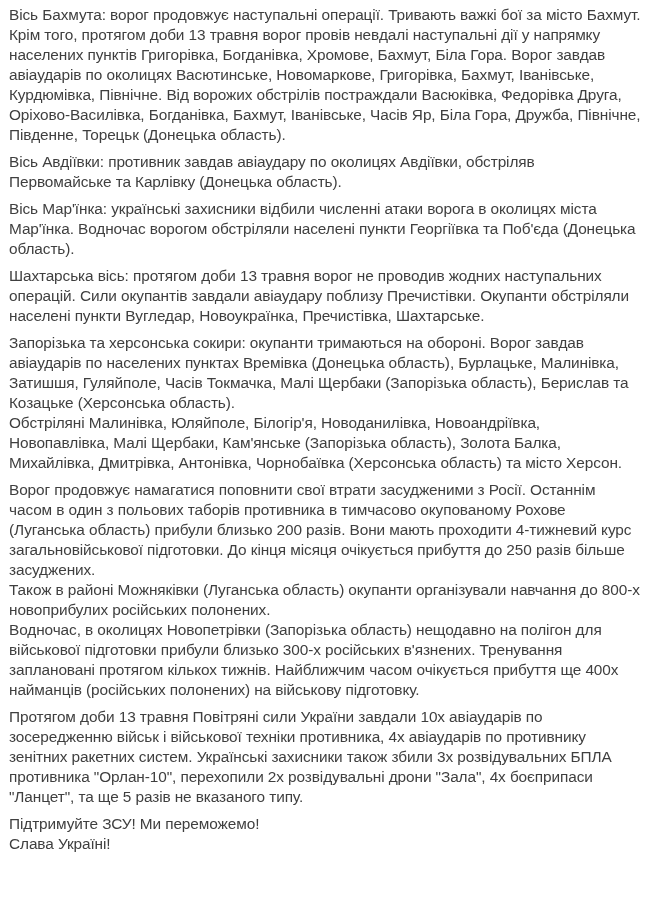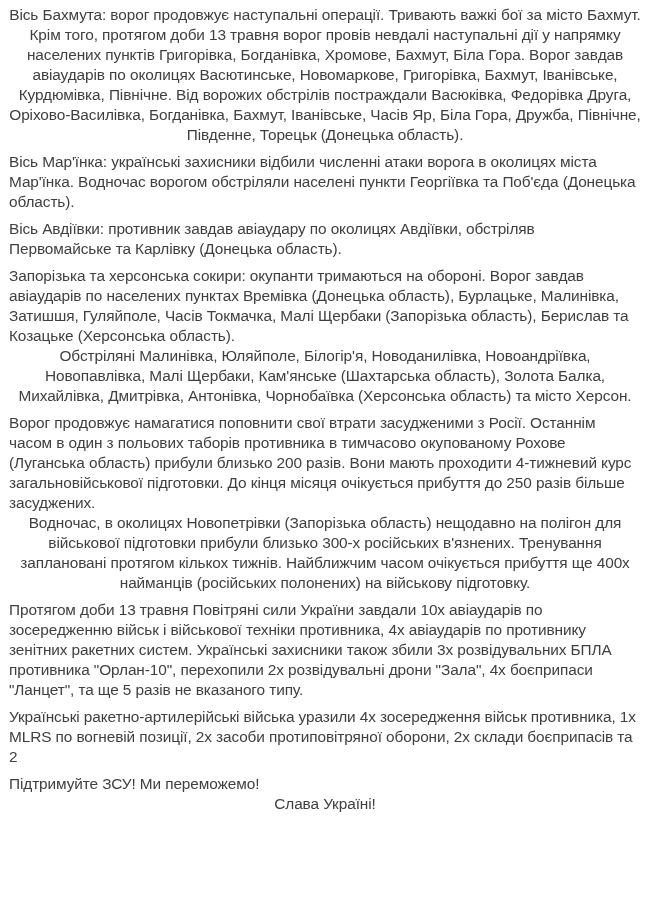--- a/index.html
+++ b/index.html
@@ -18,31 +18,31 @@
     letter-spacing: -0.1px;
     color: #3f3f3f;
     background: #ffffff;
   }
   .para {
     margin: 7px 0 0 0;
   }
   .para:first-child,
   .para.tight {
     margin-top: 0;
-    text-align: center;
   }
 </style>
 </head>
 <body>
 
 <div class="doc">
   <p class="para">Вісь Бахмута: ворог продовжує наступальні операції. Тривають важкі бої за місто Бахмут. Крім того, протягом доби 13 травня ворог провів невдалі наступальні дії у напрямку населених пунктів Григорівка, Богданівка, Хромове, Бахмут, Біла Гора. Ворог завдав авіаударів по околицях Васютинське, Новомаркове, Григорівка, Бахмут, Іванівське, Курдюмівка, Північне. Від ворожих обстрілів постраждали Васюківка, Федорівка Друга, Оріхово-Василівка, Богданівка, Бахмут, Іванівське, Часів Яр, Біла Гора, Дружба, Північне, Південне, Торецьк (Донецька область).</p>
+  <p class="para">Вісь Авдіївки: противник завдав авіаудару по околицях Авдіївки, обстріляв Первомайське та Карлівку (Донецька область).</p>
   <p class="para">Вісь Мар'їнка: українські захисники відбили численні атаки ворога в околицях міста Мар'їнка. Водночас ворогом обстріляли населені пункти Георгіївка та Поб'єда (Донецька область).</p>
-  <p class="para">Вісь Авдіївки: противник завдав авіаудару по околицях Авдіївки, обстріляв Первомайське та Карлівку (Донецька область).</p>
+  <p class="para">Шахтарська вісь: протягом доби 13 травня ворог не проводив жодних наступальних операцій. Сили окупантів завдали авіаудару поблизу Пречистівки. Окупанти обстріляли населені пункти Вугледар, Новоукраїнка, Пречистівка, Шахтарське.</p>
   <p class="para">Запорізька та херсонська сокири: окупанти тримаються на обороні. Ворог завдав авіаударів по населених пунктах Времівка (Донецька область), Бурлацьке, Малинівка, Затишшя, Гуляйполе, Часів Токмачка, Малі Щербаки (Запорізька область), Берислав та Козацьке (Херсонська область).</p>
-  <p class="para tight">Обстріляні Малинівка, Юляйполе, Білогір'я, Новоданилівка, Новоандріївка, Новопавлівка, Малі Щербаки, Кам'янське (Шахтарська область), Золота Балка, Михайлівка, Дмитрівка, Антонівка, Чорнобаївка (Херсонська область) та місто Херсон.</p>
+  <p class="para tight">Обстріляні Малинівка, Юляйполе, Білогір'я, Новоданилівка, Новоандріївка, Новопавлівка, Малі Щербаки, Кам'янське (Запорізька область), Золота Балка, Михайлівка, Дмитрівка, Антонівка, Чорнобаївка (Херсонська область) та місто Херсон.</p>
   <p class="para">Ворог продовжує намагатися поповнити свої втрати засудженими з Росії. Останнім часом в один з польових таборів противника в тимчасово окупованому Рохове (Луганська область) прибули близько 200 разів. Вони мають проходити 4-тижневий курс загальновійськової підготовки. До кінця місяця очікується прибуття до 250 разів більше засуджених.</p>
+  <p class="para tight">Також в районі Можняківки (Луганська область) окупанти організували навчання до 800-х новоприбулих російських полонених.</p>
   <p class="para tight">Водночас, в околицях Новопетрівки (Запорізька область) нещодавно на полігон для військової підготовки прибули близько 300-х російських в'язнених. Тренування заплановані протягом кількох тижнів. Найближчим часом очікується прибуття ще 400х найманців (російських полонених) на військову підготовку.</p>
   <p class="para">Протягом доби 13 травня Повітряні сили України завдали 10х авіаударів по зосередженню військ і військової техніки противника, 4х авіаударів по противнику зенітних ракетних систем. Українські захисники також збили 3х розвідувальних БПЛА противника "Орлан-10", перехопили 2х розвідувальні дрони "Зала", 4х боєприпаси "Ланцет", та ще 5 разів не вказаного типу.</p>
-  <p class="para">Українські ракетно-артилерійські війська уразили 4х зосередження військ противника, 1х MLRS по вогневій позиції, 2х засоби протиповітряної оборони, 2х склади боєприпасів та 2</p>
   <p class="para">Підтримуйте ЗСУ! Ми переможемо!</p>
   <p class="para tight">Слава Україні!</p>
 </div>
 
 </body></html>

